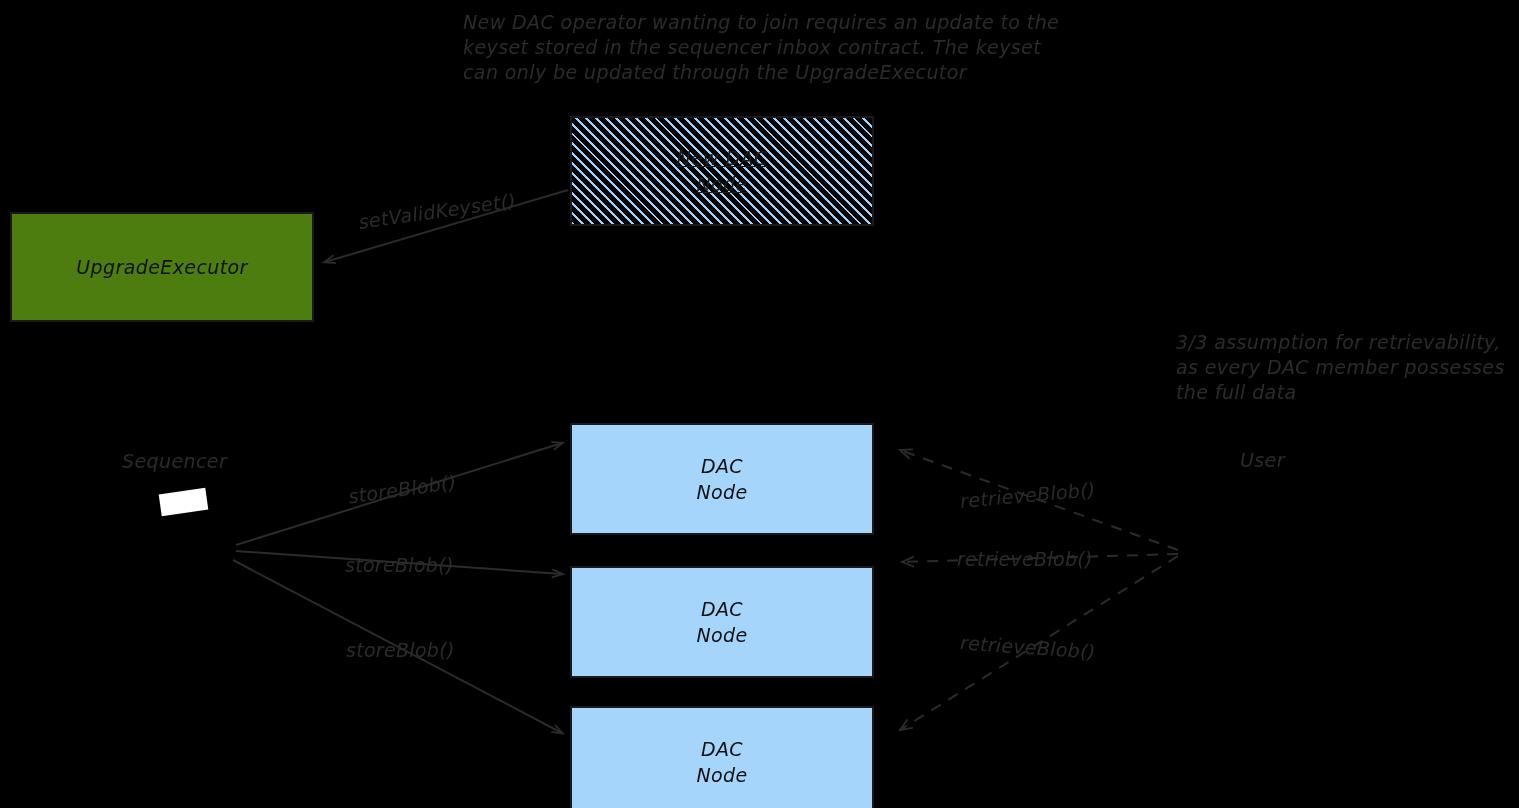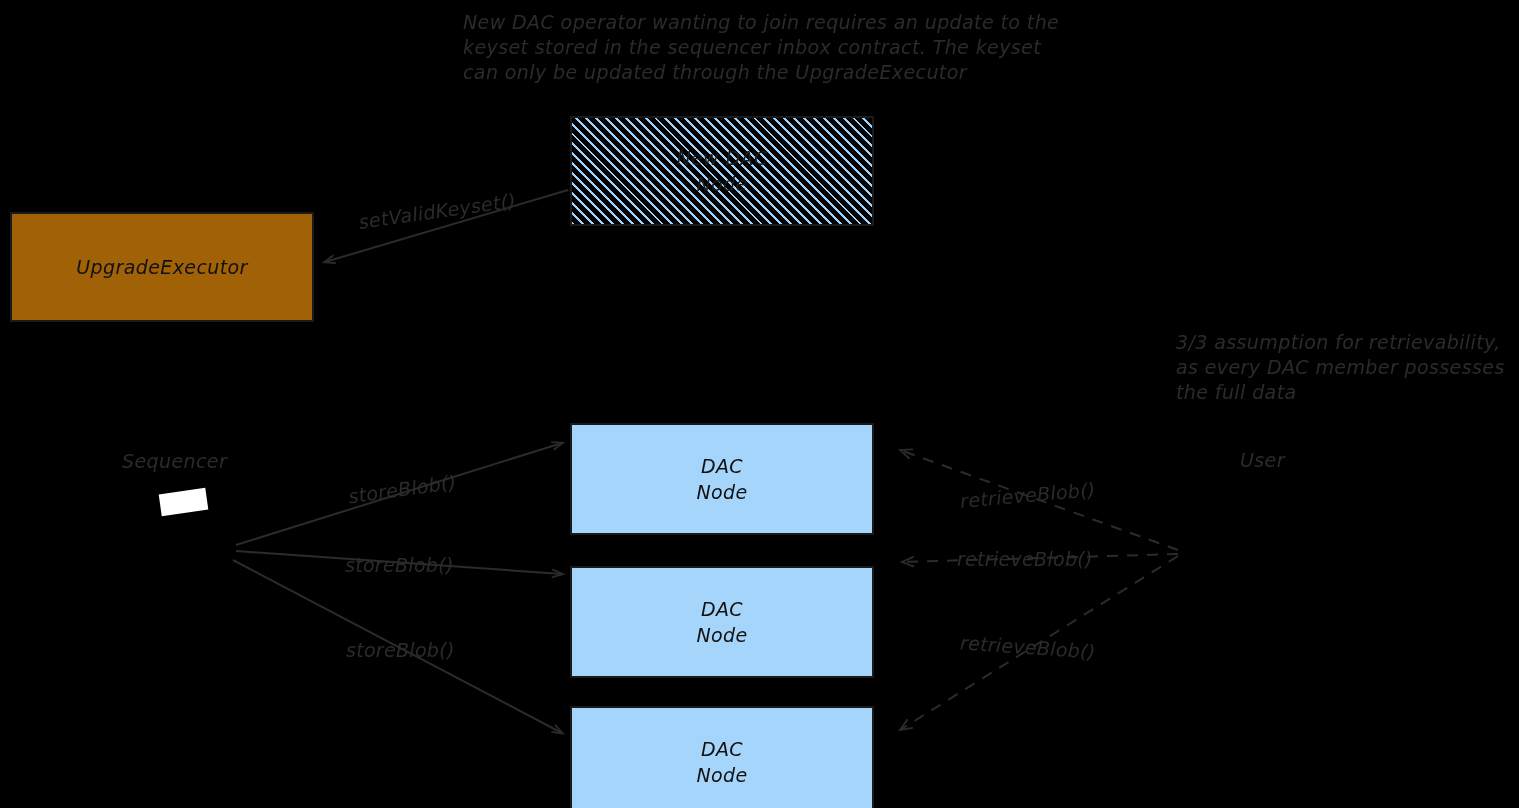--- a/index.html
+++ b/index.html
@@ -54,29 +54,30 @@
     justify-content: center;
     text-align: center;
     color: #111111;
     font-family: "DejaVu Sans", sans-serif;
     font-size: 19px;
     line-height: 26px;
     letter-spacing: 0.4px;
     font-style: italic;
     white-space: pre-line;
   }
-  .box-pink { background: #a16207; }
+  .box-pink { background: #4d7c0f; }
   .box-blue { background: #a6d5fc; margin-top: 19px; }
   .box-hatch {
     background-color: transparent;
     background-image: repeating-linear-gradient(
         45deg,
         #9fd3fb 0px, #9fd3fb 2px,
         rgba(0,0,0,0) 2px, rgba(0,0,0,0) 7px);
     color: #1c1c1c;
+    text-decoration: underline;
   }
   .seq-shape {
     position: absolute;
     background: #ffffff;
     transform: rotate(-8deg);
   }
   svg.overlay {
     position: absolute;
     left: 0; top: 0;
     width: 1519px;

